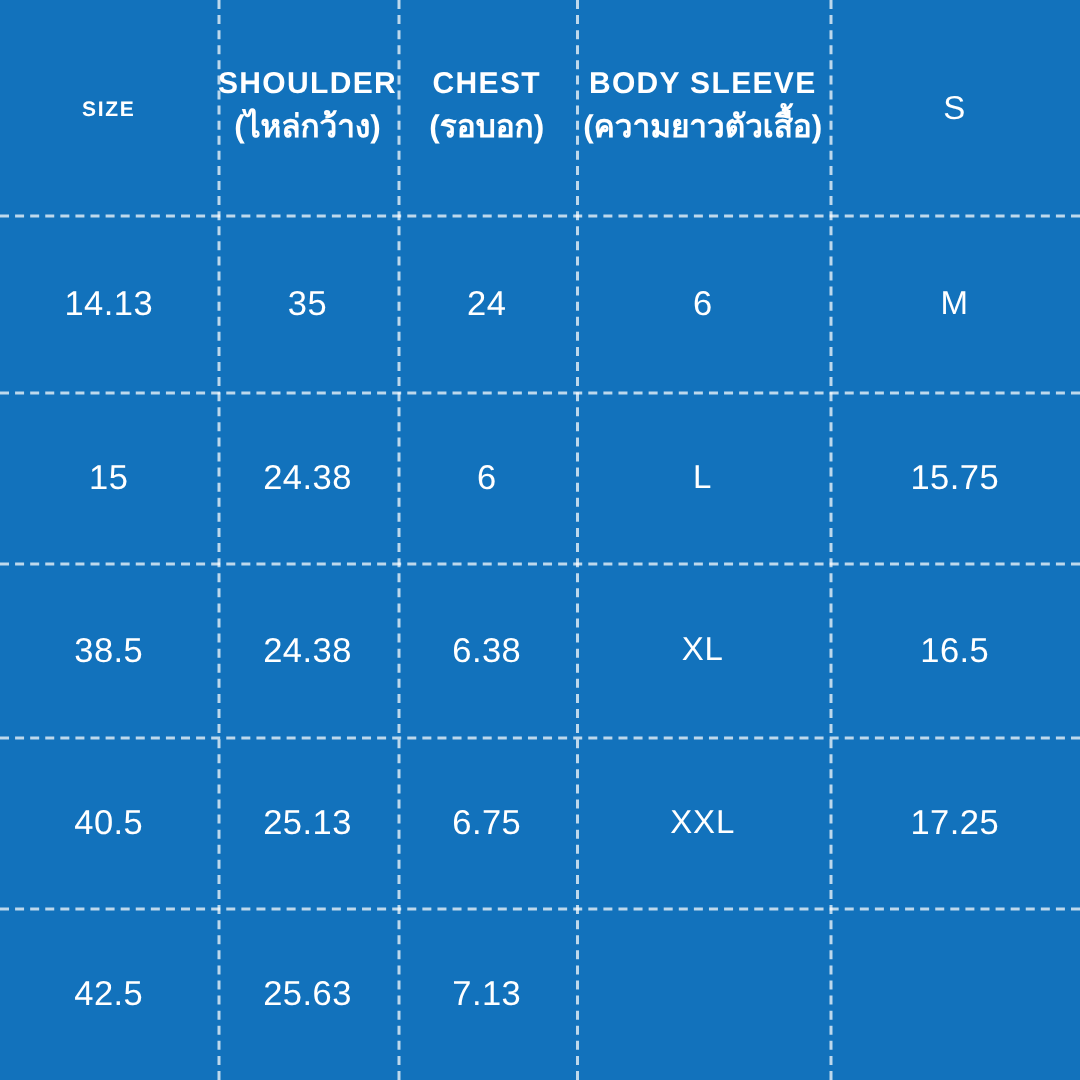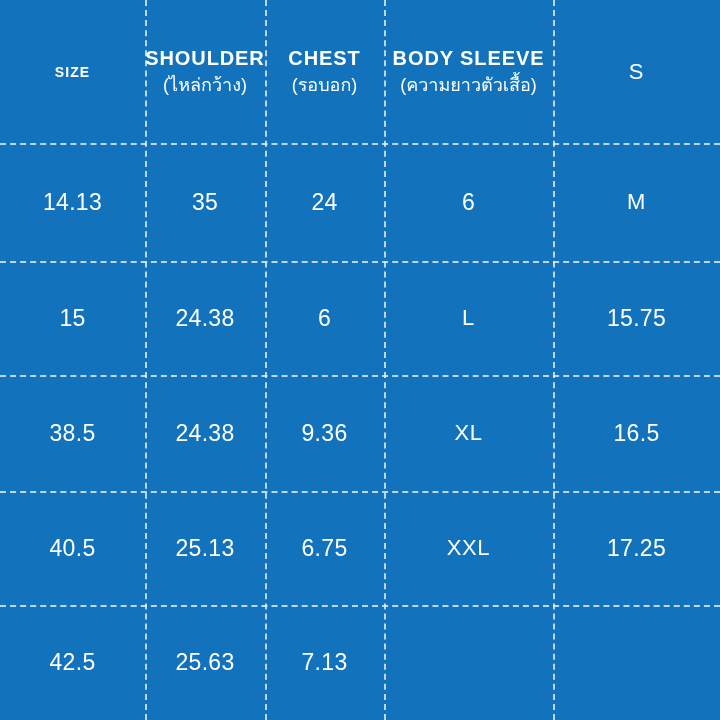--- a/index.html
+++ b/index.html
@@ -56,22 +56,22 @@
   }
 
   .head-en {
     font-size: 20px;
     font-weight: 700;
     letter-spacing: 0.9px;
     line-height: 1.25;
     white-space: nowrap;
   }
   .head-th {
-    font-size: 18px;
-    font-weight: 400;
+    font-size: 21px;
+    font-weight: 700;
     line-height: 1.35;
     margin-top: 2px;
     white-space: nowrap;
   }
   .head-size {
     font-size: 14px;
     font-weight: 700;
     letter-spacing: 1.1px;
   }
   .row-label {
@@ -154,21 +154,21 @@
     <div class="cell">
       <div class="val">15.75</div>
     </div>
     <div class="cell">
       <div class="val">38.5</div>
     </div>
     <div class="cell">
       <div class="val">24.38</div>
     </div>
     <div class="cell">
-      <div class="val">9.36</div>
+      <div class="val">6.38</div>
     </div>
 
     <div class="cell">
       <div class="row-label">XL</div>
     </div>
     <div class="cell">
       <div class="val">16.5</div>
     </div>
     <div class="cell">
       <div class="val">40.5</div>

